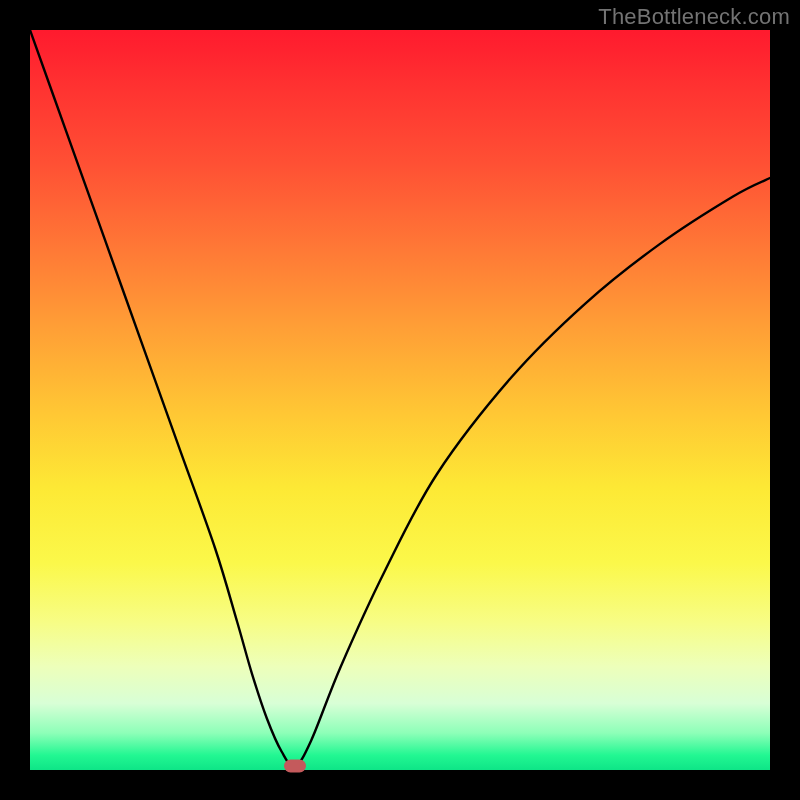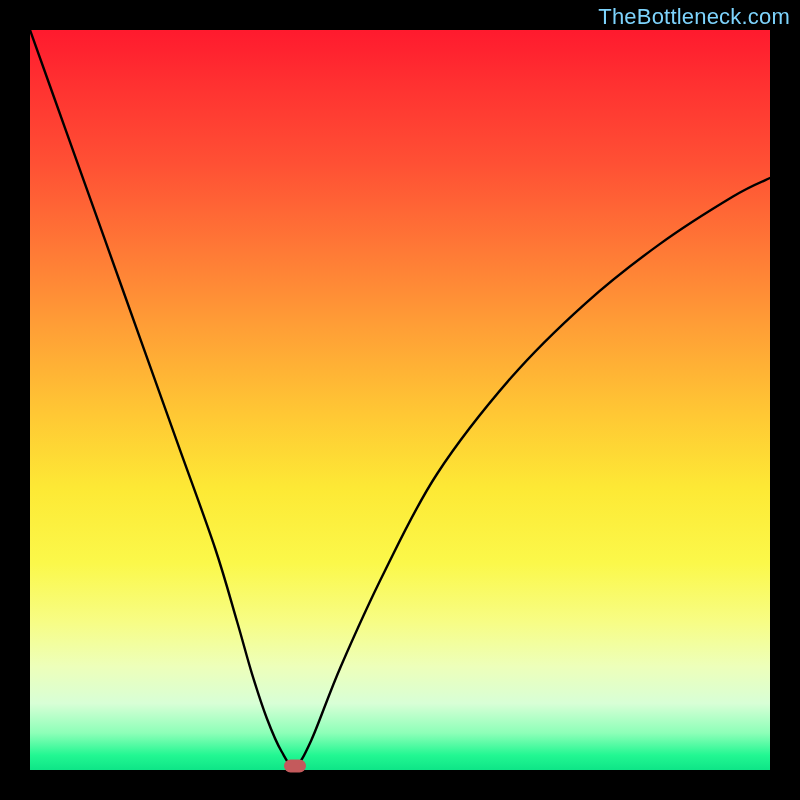--- a/index.html
+++ b/index.html
@@ -46,21 +46,21 @@
     background: #c45a5c;
     border-radius: 7px;
     transform: translate(-50%, -50%);
   }
   .watermark {
     position: absolute;
     top: 4px;
     right: 10px;
     font-family: Arial, Helvetica, sans-serif;
     font-size: 22px;
-    color: #7dd3fc;
+    color: #737373;
     letter-spacing: 0.2px;
   }
 </style>
 </head>
 <body>
 
 <div class="frame">
   <div class="plot-area">
     <svg class="curve-svg" viewBox="0 0 740 740" preserveAspectRatio="none">
       <path d="M 0.00 0.00 C 6.17 17.27, 24.67 69.07, 37.00 103.60 C 49.33 138.13, 61.67 172.67, 74.00 207.20 C 86.33 241.73, 98.67 276.27, 111.00 310.80 C 123.33 345.33, 135.67 379.87, 148.00 414.40 C 160.33 448.93, 175.13 488.40, 185.00 518.00 C 194.87 547.60, 201.03 571.03, 207.20 592.00 C 213.37 612.97, 217.07 627.77, 222.00 643.80 C 226.93 659.83, 231.87 675.25, 236.80 688.20 C 241.73 701.15, 246.91 713.48, 251.60 721.50 C 256.29 729.52, 259.99 738.15, 264.92 736.30 C 269.85 734.45, 273.55 727.05, 281.20 710.40 C 288.85 693.75, 298.47 664.77, 310.80 636.40 C 323.13 608.03, 339.17 572.27, 355.20 540.20 C 371.23 508.13, 386.03 476.07, 407.00 444.00 C 427.97 411.93, 456.33 376.17, 481.00 347.80 C 505.67 319.43, 530.33 296.00, 555.00 273.80 C 579.67 251.60, 604.33 232.48, 629.00 214.60 C 653.67 196.72, 684.50 177.60, 703.00 166.50 C 721.50 155.40, 733.83 151.08, 740.00 148.00" fill="none" stroke="#000" stroke-width="2.4" stroke-linecap="round" stroke-linejoin="round"></path>

